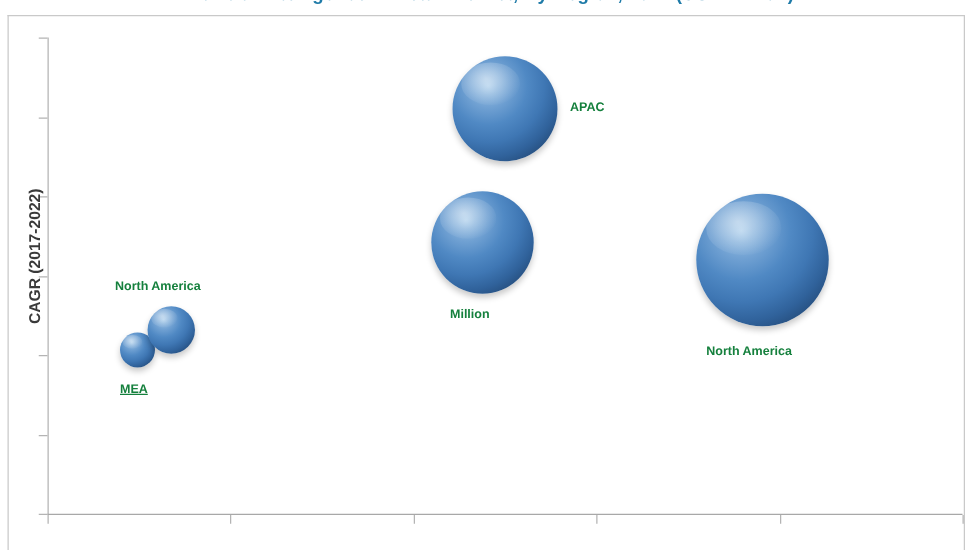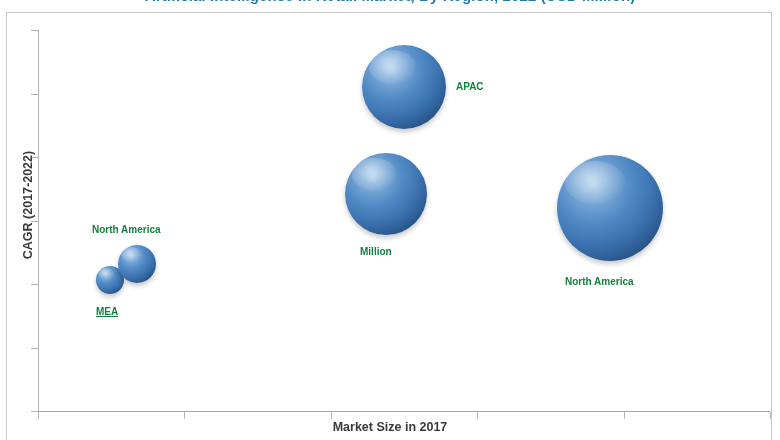--- a/index.html
+++ b/index.html
@@ -195,15 +195,14 @@
         <div class="bubble-label" style="left: 322px; top: 216px; z-index: 40;">Million</div>
         <div class="bubble" style="left: 324px; top: 15px; width: 84px; height: 84px; z-index: 13;"></div>
         <div class="bubble-label" style="left: 418px; top: 51px; z-index: 40;">APAC</div>
         <div class="bubble" style="left: 519px; top: 125px; width: 106px; height: 106px; z-index: 14;"></div>
         <div class="bubble-label" style="left: 527px; top: 246px; z-index: 40;">North America</div>
       </div>
   </div>
 
   <div class="y-axis-title">CAGR (2017-2022)</div>
 
-  <div class="x-axis-title">Market Size in 2017</div>
 
 </div>
 
 </body></html>

